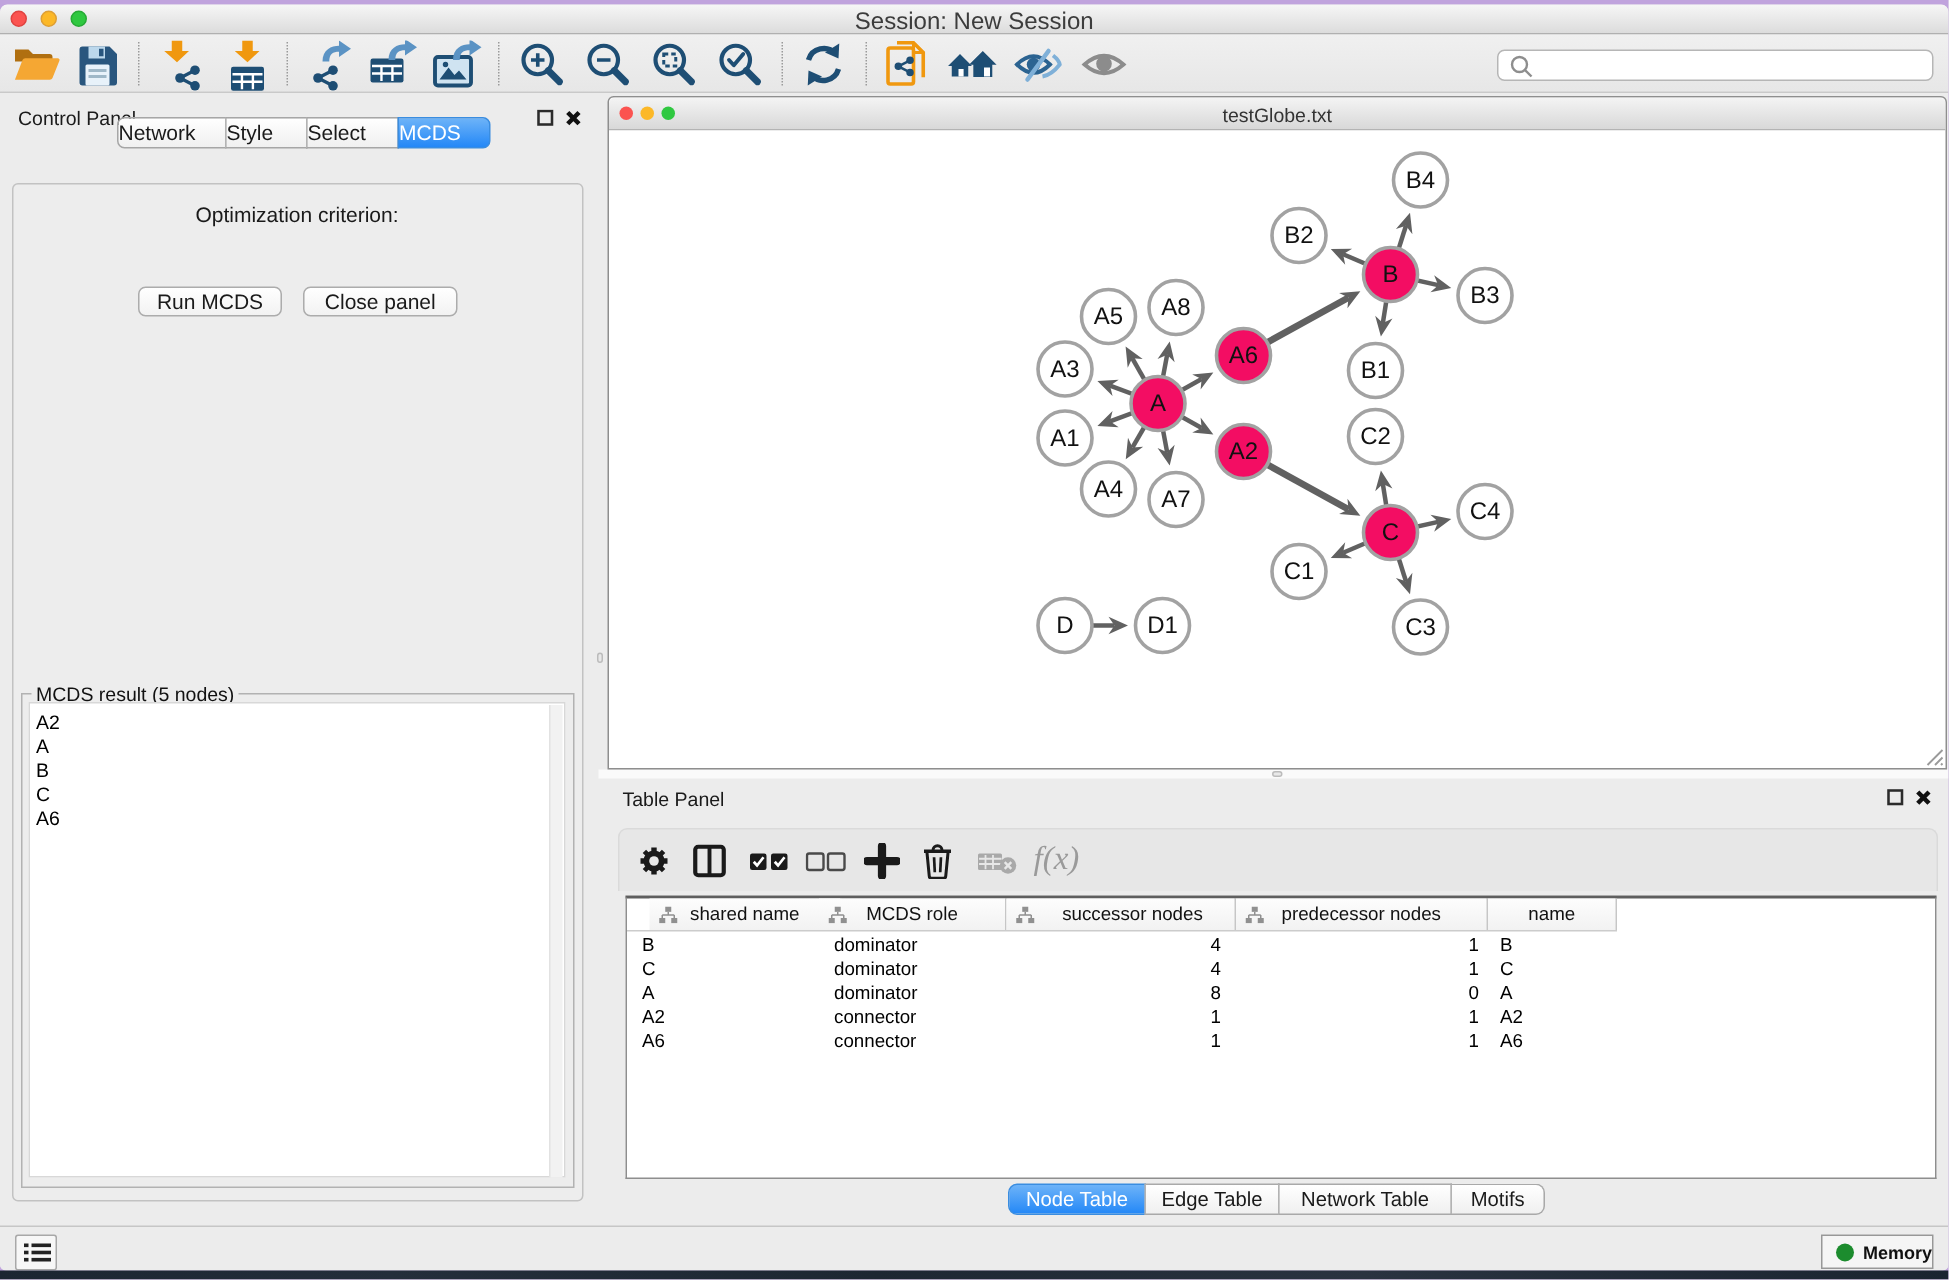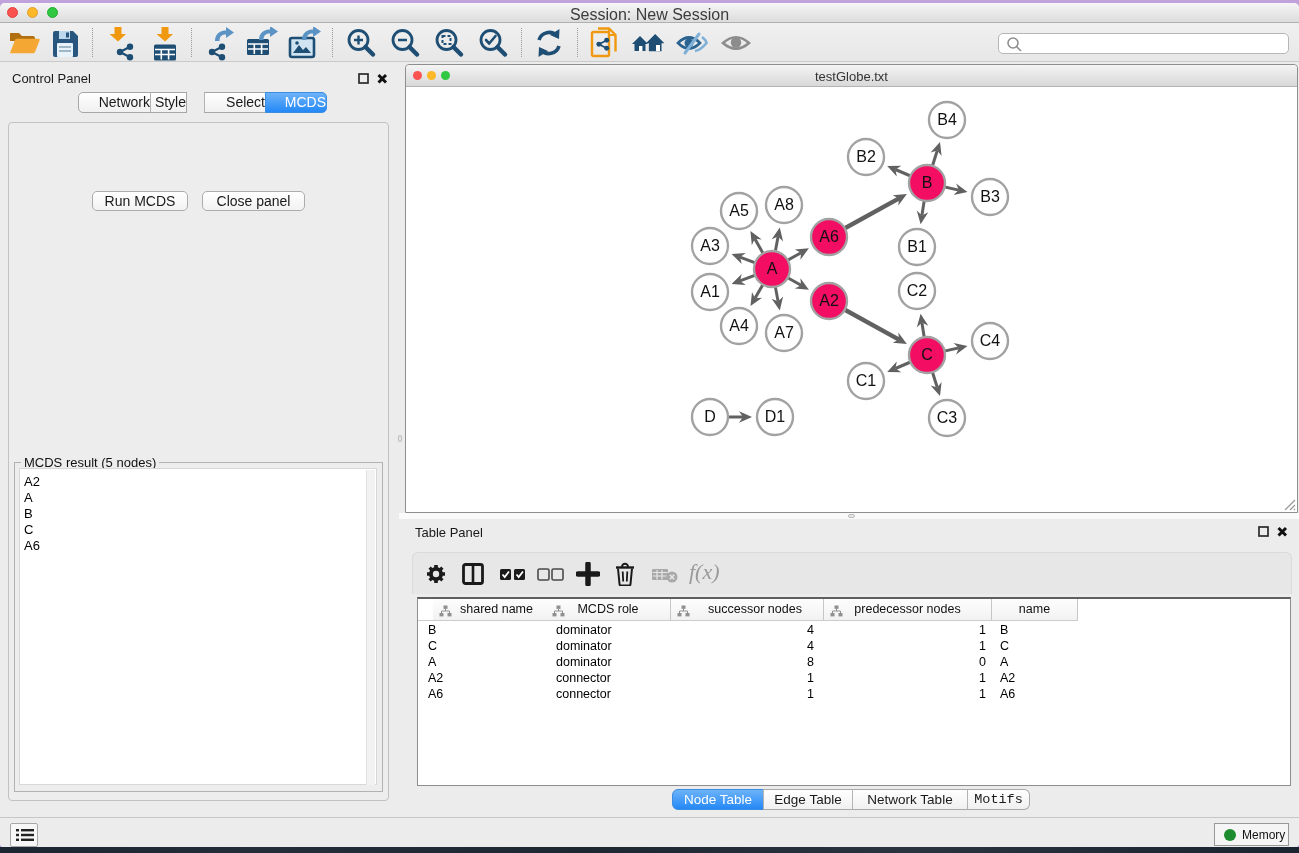--- a/index.html
+++ b/index.html
@@ -19,22 +19,22 @@
 #toolbar { position:absolute; left:0; top:20px; width:1299px; height:39px;
   background:linear-gradient(#f0f0f0,#e7e7e7); border-bottom:1px solid #c9c9c9; }
 .tsep { position:absolute; top:5px; height:29px; width:0; border-left:1px dotted #9a9a9a; }
 .ticon { position:absolute; top:4px; }
 #search { position:absolute; left:998px; top:10px; width:291px; height:21px; background:#fff;
   border:1px solid #b6b6b6; border-radius:5px; }
 .hdrtxt { font-size:13px; color:#1a1a1a; }
 
 #cp-title { left:12px; top:68px;text-align:right; }
 .panelbox { position:absolute; border:1px solid #c2c2c2; background:#ededed; }
-.tabseg { position:absolute; top:89px; height:21px; background:linear-gradient(#ffffff,#f0f0f0); border:1px solid #a6a6a6;
-  font-size:14px; color:#1a1a1a; text-align:right; line-height:19px; }
+.tabseg { position:absolute; top:75px; height:21px; background:linear-gradient(#ffffff,#f0f0f0); border:1px solid #a6a6a6;
+  font-size:14px; color:#1a1a1a; text-align:left; line-height:19px; }
 .tabsel { background:linear-gradient(#6db3f8,#2488f7); color:#fff; border-color:#3a8de0; }
 .btn { position:absolute; background:linear-gradient(#ffffff,#f2f2f2); border:1px solid #acacac; border-radius:5px;
   font-size:14px; color:#1a1a1a; text-align:center; }
 
 #mcdsfs { position:absolute; left:14px; top:452px; width:369px; height:337px; }
 #mcdsfs .bord { position:absolute; left:0; top:7px; width:100%; height:330px; border:1px solid #b2b2b2; }
 #mcdsfs .lab { position:absolute; left:7px; top:0; background:#ededed; padding:0 3px; font-size:13px; color:#111; }
 #mcdslist { position:absolute; left:5px; top:13px; width:358px; height:317px; background:#fff; border:1px solid #d8d8d8; }
 #mcdslist .sb { position:absolute; right:1px; top:1px; width:9px; height:315px; background:#f2f2f2; border-left:1px solid #e2e2e2; }
 #mcdslist .it { font-size:13px; color:#000; padding-left:4px; height:16px; line-height:16px; }
@@ -209,23 +209,24 @@
       </div>
   </div>
 
   <div class="abs hdrtxt" id="cp-title">Control Panel</div>
   <svg class="abs" style="left:358px;top:70px;" width="30" height="12">
       <rect x="1" y="1" width="9" height="9" fill="none" stroke="#2b2b2b" stroke-width="1.7"></rect>
       <path d="M20.5 2 L28 9.5 M28 2 L20.5 9.5" stroke="#111" stroke-width="3"></path>
     </svg>
   <div class="panelbox" style="left:8px;top:119px;width:381px;height:679px;border-radius:4px;"></div>
   <div class="tabseg" style="left:78px;width:73px;border-radius:5px 0 0 5px;">Network</div>
-  <div class="tabseg" style="left:150px;width:37px;border-left:1px solid #b3b3b3;">Style</div>
+  <div class="tabseg" style="left:150px;width:55px;border-left:1px solid #b3b3b3;">Style</div>
   <div class="tabseg" style="left:204px;width:62px;border-left:1px solid #b3b3b3;">Select</div>
   <div class="tabseg tabsel" style="left:265px;width:62px;border-radius:0 5px 5px 0;">MCDS</div>
+  <div class="abs" style="left:48px;top:132px;width:300px;font-size:14px;color:#1a1a1a;text-align:center;">Optimization criterion:</div>
   <div class="btn" style="left:92px;top:188px;width:96px;height:20px;line-height:18px;">Run MCDS</div>
   <div class="btn" style="left:202px;top:188px;width:103px;height:20px;line-height:18px;">Close panel</div>
   <div id="mcdsfs">
     <div class="bord"></div>
     <div class="lab">MCDS result (5 nodes)</div>
     <div id="mcdslist">
       <div class="sb"></div>
       <div class="it" style="margin-top:5px;">A2</div>
       <div class="it">A</div>
       <div class="it">B</div>
@@ -456,34 +457,34 @@
         <div class="td" style="left:138px;">connector</div>
         <div class="td num" style="left:253px;width:143px;">1</div>
         <div class="td num" style="left:406px;width:162px;">1</div>
         <div class="td" style="left:582px;">A6</div>
       </div>
     </div>
 
   <div class="btab tabsel" style="left:672px;width:92px;border-radius:6px 0 0 6px;">Node Table</div>
   <div class="btab" style="left:763px;width:90px;border-left:1px solid #b3b3b3;">Edge Table</div>
   <div class="btab" style="left:852px;width:116px;border-left:1px solid #b3b3b3;">Network Table</div>
-  <div class="btab" style="left:967px;width:63px;border-radius:0 6px 6px 0;border-left:1px solid #b3b3b3;font-family:Liberation Mono, monospace;">Motifs</div>
+  <div class="btab" style="left:967px;width:63px;border-radius:0 6px 6px 0;border-left:1px solid #b3b3b3;">Motifs</div>
 
   <div id="statusbar">
     <div id="listbtn">
         <svg width="18" height="14" style="position:absolute;left:5px;top:4px;">
 <g fill="#222">
             <rect x="0" y="1" width="3" height="2.4"></rect>
             <rect x="5" y="1" width="13" height="2.4"></rect>
 <rect x="0" y="5.8" width="3" height="2.4"></rect>
             <rect x="5" y="5.8" width="13" height="2.4"></rect>
 <rect x="0" y="10.6" width="3" height="2.4"></rect>
             <rect x="5" y="10.6" width="13" height="2.4"></rect>
           </g>
 </svg>
       </div>
     <div id="membtn">
         <div style="position:absolute;left:9px;top:5px;width:12px;height:12px;border-radius:50%;background:#1c8c2e;"></div>
-<div style="position:absolute;left:27px;top:4px;">Memory</div>
+<div style="position:absolute;left:27px;top:4px;font-weight:bold;">Memory</div>
       </div>
   </div>
 </div>
 <div id="deskbottom"></div>
 
 </body></html>

